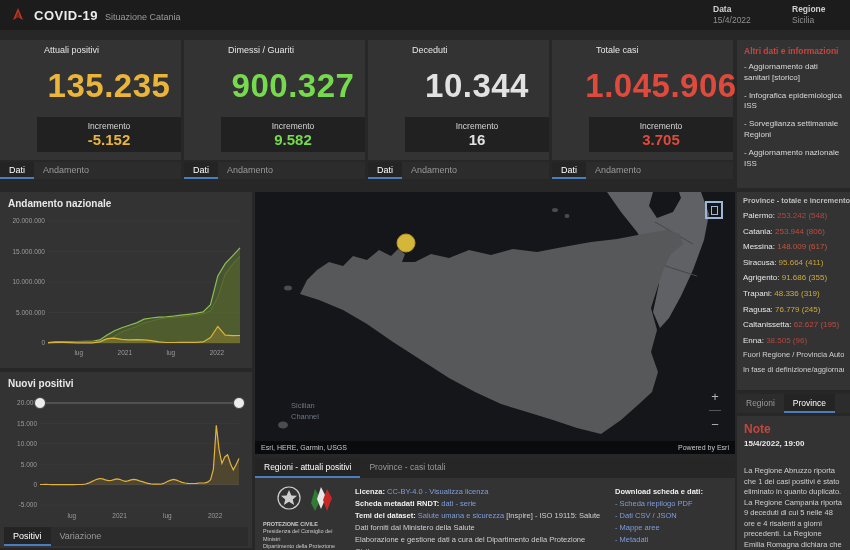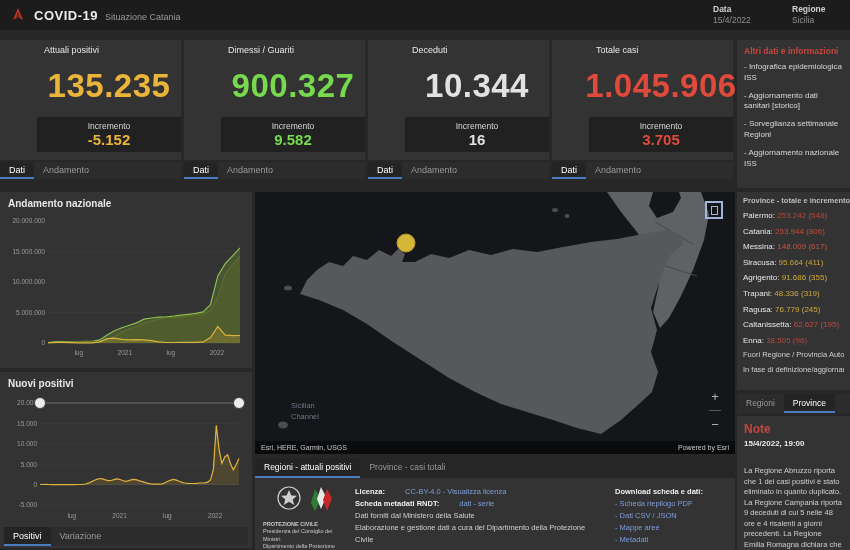--- a/index.html
+++ b/index.html
@@ -67,21 +67,21 @@
   .water{position:absolute;left:36px;top:208px;font-size:7.5px;color:#6d7680;line-height:1.5;}
 
   
   .bottom{left:255px;top:458px;width:480px;height:92px;}
   .b-tabs{display:flex;background:#262626;height:20px;font-size:8.5px;}
   .b-body{position:relative;height:72px;background:#333;}
   .logos{position:absolute;left:8px;top:7px;width:86px;text-align:center;}
   .logocap{font-size:5.5px;color:#c9c9c9;line-height:1.35;margin-top:2px;text-align:left;}
   .binfo{position:absolute;left:100px;top:8px;width:250px;font-size:7.5px;line-height:1.6;}
   .binfo b{color:#efefef;}
-  .binfo .lk{color:#7f9ddb;cursor:pointer;margin-left:18px;}
+  .binfo .lk{color:#7f9ddb;cursor:pointer;}
   .binfo .rest{color:#cfcfcf;}
   .bdl{position:absolute;left:360px;top:8px;width:112px;font-size:7.5px;line-height:1.6;}
   .bdl .t{font-weight:bold;color:#efefef;}
   .bdl .lk{color:#7f9ddb;cursor:pointer;}
 
   svg text{font-family:"Liberation Sans",sans-serif;}
 </style>
 </head>
 <body>
 
@@ -159,22 +159,22 @@
       <div class="card-tabs">
         <div class="tab active">Dati</div>
         <div class="tab">Andamento</div>
       </div>
     </div>
   </div>
 
   <div class="abs panel sideinfo">
     <div class="t">Altri dati e informazioni</div>
     <div id="info-links">
+        <div class="lnk">- Aggiornamento dati sanitari [storico]</div>
         <div class="lnk">- Infografica epidemiologica ISS</div>
-        <div class="lnk">- Aggiornamento dati sanitari [storico]</div>
         <div class="lnk">- Sorveglianza settimanale Regioni</div>
         <div class="lnk">- Aggiornamento nazionale ISS</div>
       </div>
   </div>
 
   <div class="abs panel provpanel">
     <div class="t">Province - totale e incremento casi</div>
     <div id="prov-rows">
         <div class="prow"><span class="nm">Palermo: </span><span style="color: rgb(181, 71, 63);">253.242 (548)</span></div>
         <div class="prow"><span class="nm">Catania: </span><span style="color: rgb(192, 75, 58);">253.944 (806)</span></div>
@@ -313,20 +313,21 @@
         </svg>
         <div class="logocap">
           <div style="font-weight:bold">PROTEZIONE CIVILE</div>
           <div>Presidenza del Consiglio dei Ministri</div>
           <div>Dipartimento della Protezione Civile</div>
         </div>
       </div>
       <div class="binfo" id="b-info">
           <div><b>Licenza: </b><span class="lk">CC-BY-4.0 - Visualizza licenza</span></div>
           <div><b>Scheda metadati RNDT: </b><span class="lk">dati - serie</span></div>
+          <div><b>Temi del dataset: </b><span class="lk">Salute umana e sicurezza</span><span class="rest"> [Inspire] - ISO 19115: Salute</span></div>
           <div><span class="rest">Dati forniti dal Ministero della Salute</span></div>
           <div><span class="rest">Elaborazione e gestione dati a cura del Dipartimento della Protezione Civile</span></div>
         </div>
       <div class="bdl">
         <div class="t">Download scheda e dati:</div>
         <div id="dl-links">
             <div class="lk">- Scheda riepilogo PDF</div>
             <div class="lk">- Dati CSV / JSON</div>
             <div class="lk">- Mappe aree</div>
             <div class="lk">- Metadati</div>

